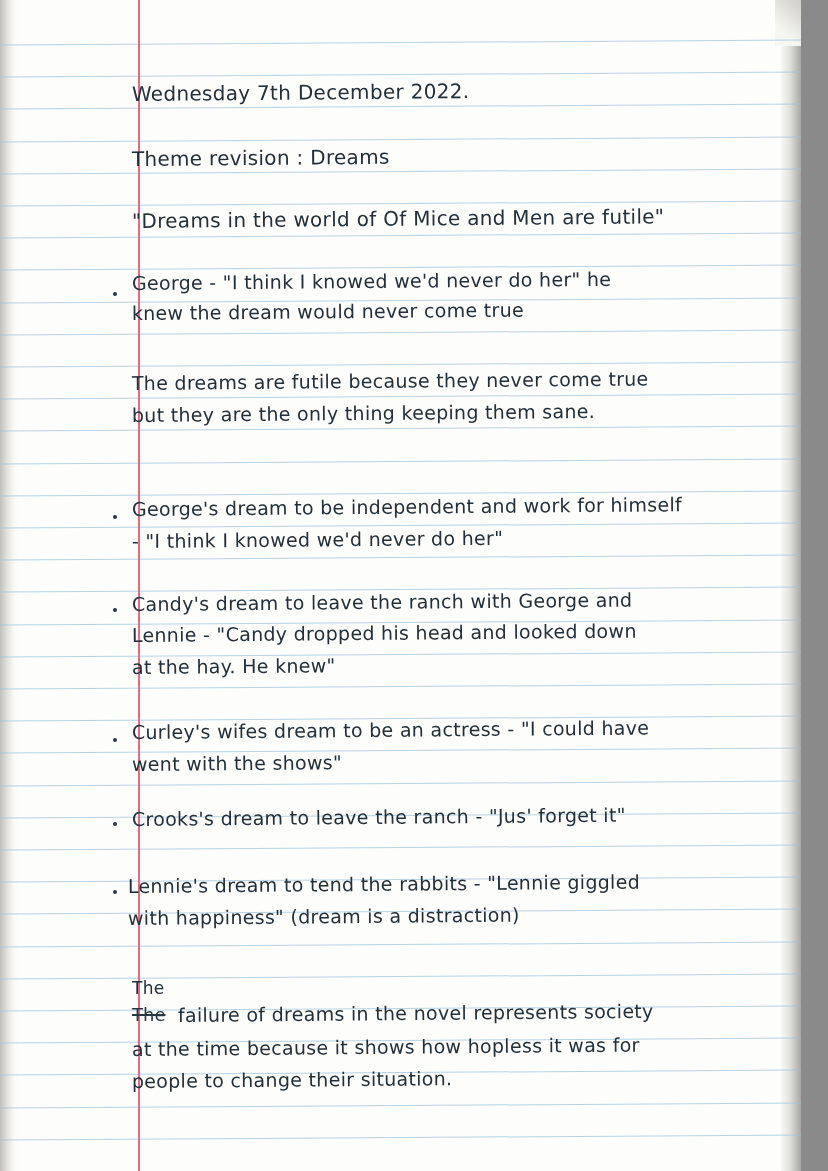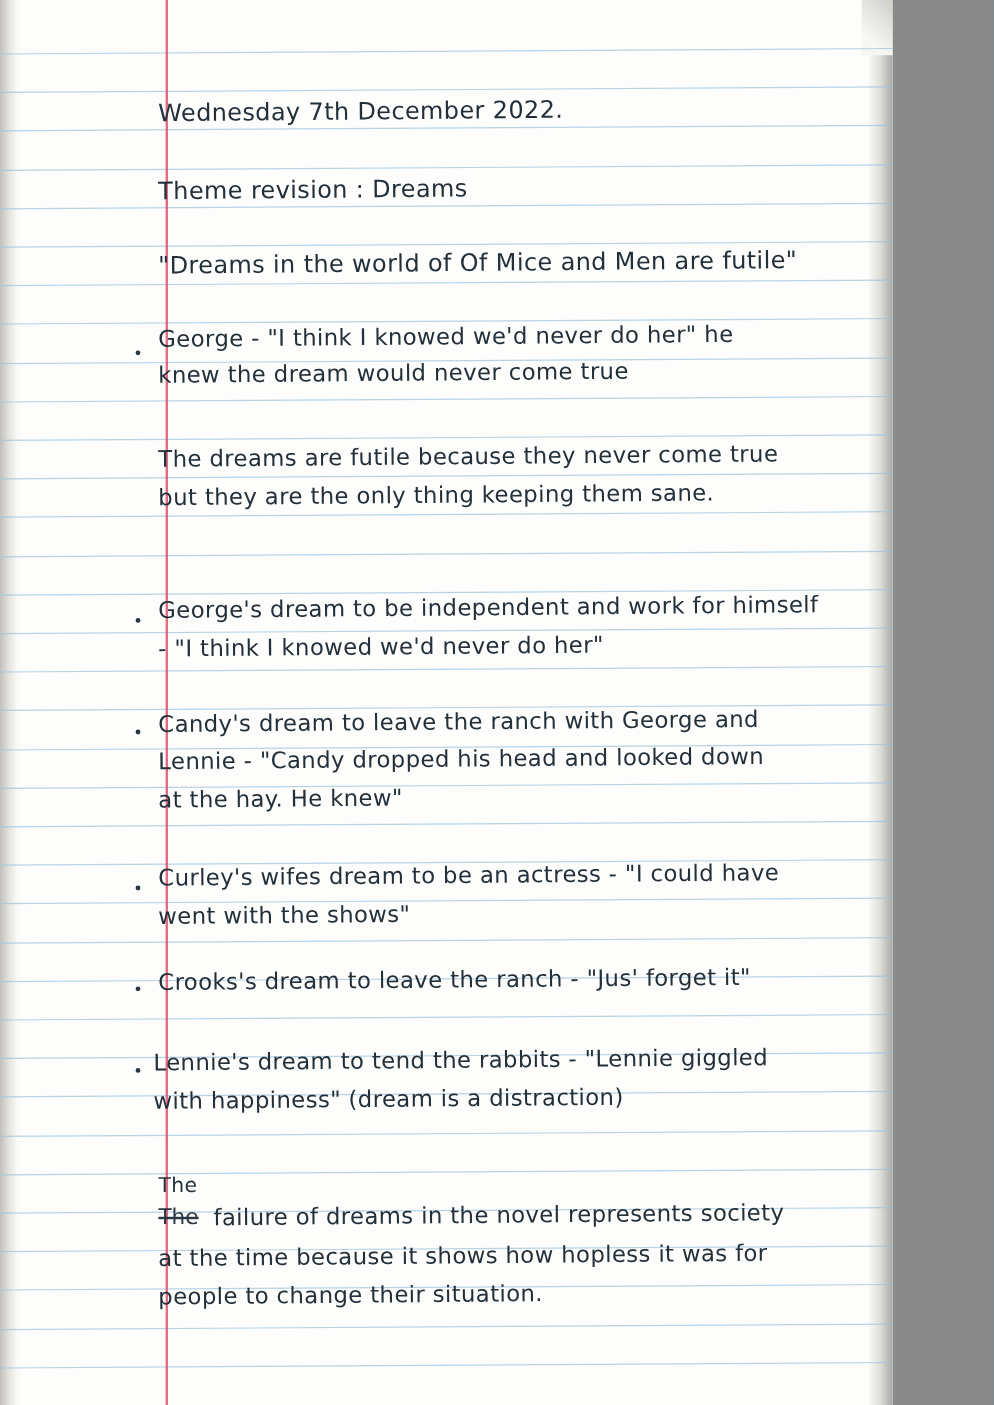--- a/index.html
+++ b/index.html
@@ -2,21 +2,21 @@
 <html><head>
 <meta charset="utf-8">
 <style>
   html, body {
     margin: 0;
     padding: 0;
     background: #8a8a8a;
   }
   #page {
     position: relative;
-    width: 744px;
+    width: 801px;
     height: 1171px;
     overflow: hidden;
     background: #0ea5e9;
     font-family: "DejaVu Sans", sans-serif;
   }
 
   
   .paper {
     position: absolute;
     left: 0; top: 0;

